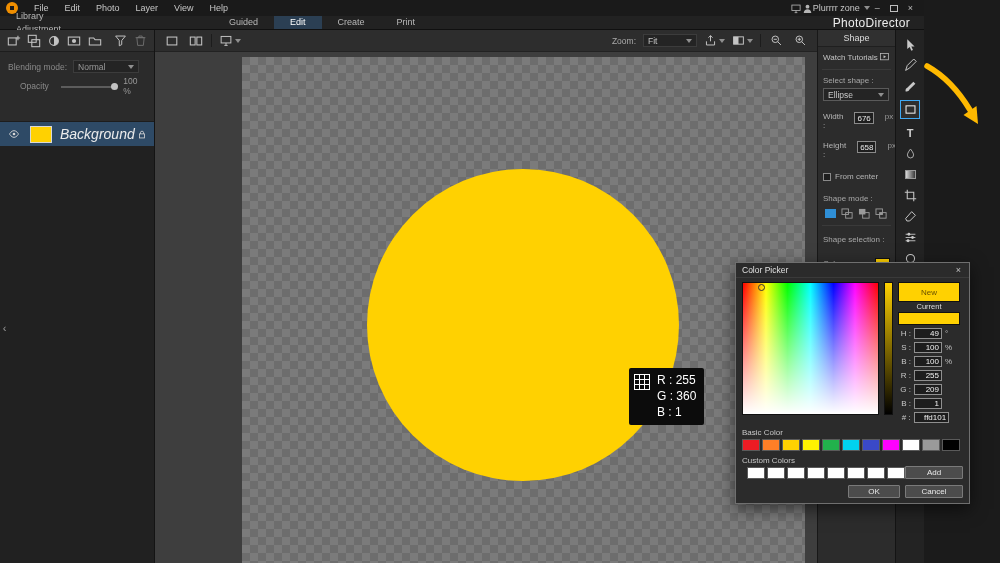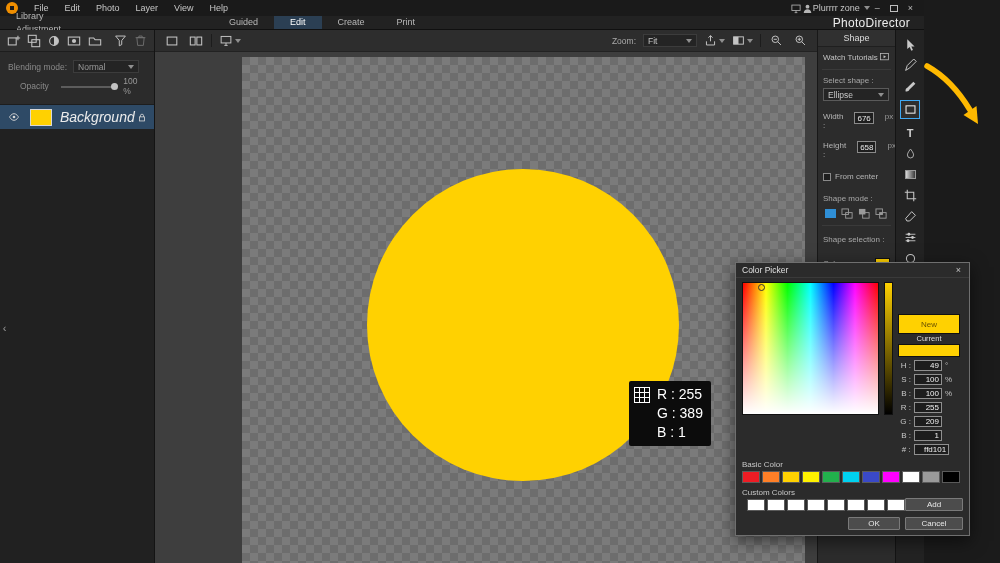--- a/index.html
+++ b/index.html
@@ -28,21 +28,21 @@
 
   
   .main { display:flex; height:533px; position:relative; }
 
   
   .left-panel { width:155px; background:#282828; border-right:1px solid #141414; display:flex; flex-direction:column; position:relative; }
   .lp-toolbar { height:22px; background:#2f2f2f; border-bottom:1px solid #1d1d1d; display:flex; align-items:center; padding:0 6px; gap:5px; }
   .tool-btn { width:17px; height:16px; display:flex; align-items:center; justify-content:center; }
   .spacer { flex:1; }
   .dim { opacity:.45; }
-  .blend-box { padding:5px 8px 8px; border-bottom:1px solid #1d1d1d; background:#2b2b2b; }
+  .blend-box { padding:5px 8px 25px; border-bottom:1px solid #1d1d1d; background:#2b2b2b; }
   .b-row { display:flex; align-items:center; margin-top:3px; }
   .b-lbl { color:#8a8a8a; font-size:8.5px; }
   .mini-select { display:flex; align-items:center; justify-content:space-between; background:#242424; border:1px solid #3c3c3c; color:#9a9a9a; height:13px; padding:0 4px; font-size:8.5px; }
   .blend-select { width:66px; margin-left:6px; }
   .op-row { padding-left:12px; }
   .slider { position:relative; width:58px; height:9px; margin-left:12px; }
   .track { position:absolute; left:0; right:0; top:4px; height:2px; background:#5c5c5c; }
   .handle { position:absolute; left:50px; top:1px; width:7px; height:7px; border-radius:50%; background:#c2c2c2; }
   .op-val { margin-left:8px; color:#9a9a9a; font-size:8.5px; }
   .layers { flex:1; background:#212121; }
@@ -58,22 +58,22 @@
   .vsep { width:1px; height:13px; background:#1c1c1c; }
   .zoom-select { width:54px; color:#c4c4c4; }
   .icon-pair { display:flex; align-items:center; gap:2px; }
   .viewport { position:relative; flex:1; overflow:hidden; }
   .artboard { position:absolute; left:87px; top:5px; width:563px; height:520px; background-color:#6d6d6d;
     background-image:
       linear-gradient(45deg,#7b7b7b 25%,transparent 25%,transparent 75%,#7b7b7b 75%),
       linear-gradient(45deg,#7b7b7b 25%,transparent 25%,transparent 75%,#7b7b7b 75%);
     background-size:16px 16px; background-position:0 0,8px 8px; }
   .shape-circle { position:absolute; left:125px; top:112px; width:312px; height:312px; border-radius:50%; }
-  .sample-tip { position:absolute; left:387px; top:324px; background:#0c0c0c; border-radius:2px;
-    padding:4px 8px 4px 28px; color:#fff; font-size:14px; line-height:1.35; }
+  .sample-tip { position:absolute; left:387px; top:311px; background:#0c0c0c; border-radius:2px;
+    padding:4px 8px 4px 28px; color:#fff; font-size:12px; line-height:1.35; }
   .grid-ic { position:absolute; left:5px; top:6px; width:16px; height:16px; border:1px solid #fff;
     background-image:linear-gradient(#fff 1px,transparent 1px),linear-gradient(90deg,#fff 1px,transparent 1px);
     background-size:5px 5px; background-position:-1px -1px; }
 
   
   .shape-panel { width:78px; background:#2c2c2c; border-left:1px solid #181818; font-size:8px; color:#b5b5b5; }
   .sp-title { height:17px; line-height:17px; text-align:center; color:#dcdcdc; font-size:9px; background:#303030; border-bottom:1px solid #1f1f1f; }
   .tutorials { display:flex; align-items:center; justify-content:space-between; padding:5px 5px 4px; color:#c3c3c3; }
   .sp-hr { border:none; border-top:1px solid #3a3a3a; margin:3px 4px; }
   .sp-lbl { padding:3px 5px 2px; color:#a8a8a8; }
@@ -109,21 +109,21 @@
   .cp-close { color:#c0c0c0; font-size:9px; padding:0 2px; }
   .cp-body { padding:4px 6px 5px; }
   .cp-main { display:flex; gap:5px; }
   .sv-box { width:137px; height:133px; position:relative; border:1px solid #111;
     background:
       linear-gradient(to bottom, rgba(255,255,255,0) 0%, #ffffff 100%),
       linear-gradient(to right,#ff0000 0%,#ffff00 17%,#00ff00 33%,#00ffff 50%,#0000ff 67%,#ff00ff 83%,#ff0000 100%); }
   .sv-marker { position:absolute; left:15px; top:1px; width:7px; height:7px; border:1px solid #333; border-radius:50%; }
   .bright-bar { width:9px; height:133px; border:1px solid #111; background:linear-gradient(to bottom,#ffd101,#000); }
   .cp-right { width:62px; display:flex; flex-direction:column; }
-  .new-swatch { height:20px; display:flex; align-items:center; justify-content:center; color:#6b5300; border:1px solid #111;margin-top:32px; }
+  .new-swatch { height:20px; display:flex; align-items:center; justify-content:center; color:#6b5300; border:1px solid #111; }
   .cur-label { height:10px; line-height:10px; text-align:center; color:#ddd; font-size:7.5px; }
   .cur-swatch { height:13px; border:1px solid #111; }
   .f-row { display:flex; align-items:center; gap:3px; margin-top:3px; }
   .f-lbl { width:13px; text-align:right; color:#c8c8c8; }
   .f-input { width:28px; height:11px; background:#1d1d1d; border:1px solid #8f8f8f; color:#f0f0f0; text-align:right; padding:0 2px; line-height:10px; }
   .f-row.hex .f-input { width:36px; }
   .f-unit { width:8px; color:#c0c0c0; }
   .cp-lbl { margin-top:5px; color:#c8c8c8; }
   .swatch-row { display:flex; gap:2px; margin-top:2px; }
   .swatch-cell { width:18px; height:12px; border:1px solid #5a5a5a; }
@@ -323,21 +323,21 @@
             </svg>
         </span>
       </div>
 
       <div class="viewport">
         <div class="artboard">
           <div class="shape-circle" style="background: rgb(255, 209, 1);"></div>
           <div class="sample-tip">
             <span class="grid-ic"></span>
             <div>R : 255</div>
-            <div>G : 389</div>
+            <div>G : 360</div>
             <div>B : 1</div>
           </div>
         </div>
       </div>
     </section>
 
     <aside class="shape-panel">
       <div class="sp-title">Shape</div>
       <div class="tutorials">
         <span>Watch Tutorials</span>

